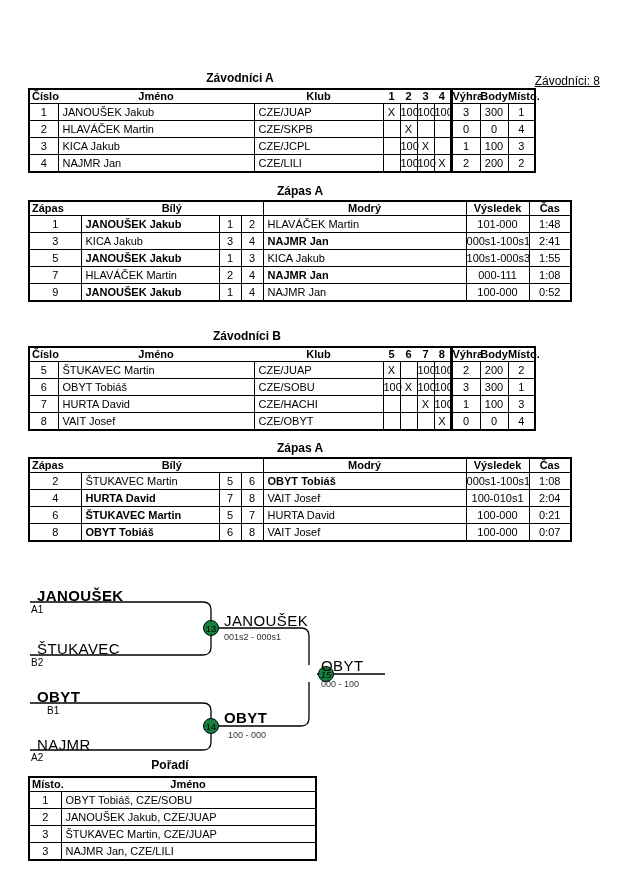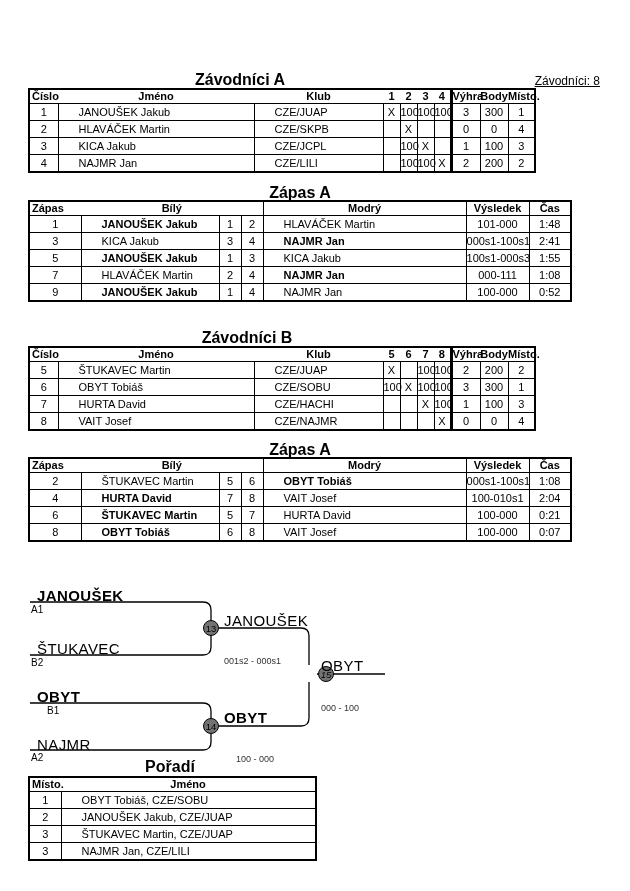--- a/index.html
+++ b/index.html
@@ -1,41 +1,41 @@
 <!DOCTYPE html>
 <html><head>
 <meta charset="utf-8">
 <style>
   html,body{margin:0;padding:0;background:#fff;}
   .page{position:relative;width:630px;height:891px;background:#ffffff;overflow:hidden;
         font-family:"Liberation Sans","DejaVu Sans",sans-serif;color:#000;}
   .doc-title{position:absolute;left:315px;top:44px;transform:translateX(-50%);
              font-size:21px;font-weight:bold;white-space:pre;letter-spacing:0.5px;}
-  .sec-title{position:absolute;transform:translateX(-50%);font-size:16px;font-weight:bold;white-space:nowrap;}
+  .sec-title{position:absolute;transform:translateX(-50%);font-size:12px;font-weight:bold;white-space:nowrap;}
   .comp-count{position:absolute;right:30px;top:74px;font-size:12px;text-decoration:underline;}
   table{position:absolute;border-collapse:collapse;table-layout:fixed;background:#fff;}
   .gtable,.mtable,.rtable{border:2px solid #000;}
   td,th{font-size:11px;line-height:1;padding:0;overflow:visible;white-space:nowrap;}
   th{height:13px;font-weight:bold;border:none;border-bottom:1px solid #000;text-align:center;}
   td{height:16px;border:1px solid #000;text-align:center;}
   .al{text-align:left;}
-  td.al{padding-left:20px;}
+  td.al{padding-left:4px;}
   th.al{padding-left:2px;}
   .thick{border-left:3px solid #000 !important;}
   .win{font-weight:bold;}
   th.vl{border-left:1px solid #000;}
   
   .bk-svg{position:absolute;left:0;top:580px;}
   .bk-svg path{stroke:#000;stroke-width:1.3;fill:none;}
   .bk-name{position:absolute;font-size:15px;white-space:nowrap;letter-spacing:0.4px;}
   .bk-name.b{font-weight:bold;}
   .bk-seed{position:absolute;font-size:10px;white-space:nowrap;}
-  .bk-score{position:absolute;font-size:9px;color:#333;white-space:nowrap;margin-top:24px;}
+  .bk-score{position:absolute;font-size:9px;color:#333;white-space:nowrap;}
   .mcircle{position:absolute;width:16px;height:16px;border:1px solid #000;border-radius:50%;
-           background:#737373;font-size:9.5px;line-height:15px;text-align:center;box-sizing:border-box;}
+           background:#15803d;font-size:9.5px;line-height:15px;text-align:center;box-sizing:border-box;}
 </style>
 </head>
 <body>
 
 <div class="page">
 
   <div class="sec-title" style="left:240px;top:71px;">Závodníci A</div>
   <div class="comp-count">Závodníci: 8</div>
 
   <table class="gtable" style="left:28px;top:88px;width:508px;">
@@ -249,21 +249,21 @@
           <td></td>
           <td>X</td>
           <td>100</td>
           <td class="thick">1</td>
           <td>100</td>
           <td>3</td>
         </tr>
       <tr>
           <td>8</td>
           <td class="al">VAIT Josef</td>
-          <td class="al">CZE/NAJMR</td>
+          <td class="al">CZE/OBYT</td>
           <td></td>
           <td></td>
           <td></td>
           <td>X</td>
           <td class="thick">0</td>
           <td>0</td>
           <td>4</td>
         </tr>
     </tbody>
   </table>
@@ -342,21 +342,21 @@
   <span class="bk-seed" style="left:31px;top:657px;">B2</span>
   <span class="bk-name b" style="left:37px;top:688px;">OBYT</span>
   <span class="bk-seed" style="left:47px;top:705px;">B1</span>
   <span class="bk-name" style="left:37px;top:736px;">NAJMR</span>
   <span class="bk-seed" style="left:31px;top:752px;">A2</span>
   <span class="mcircle" style="left:203px;top:620px;">13</span>
   <span class="bk-name" style="left:224px;top:612px;">JANOUŠEK</span>
   <span class="bk-score" style="left:224px;top:632px;">001s2 - 000s1</span>
   <span class="mcircle" style="left:203px;top:718px;">14</span>
   <span class="bk-name b" style="left:224px;top:709px;">OBYT</span>
-  <span class="bk-score" style="left:236px;top:730px;">100 - 000</span>
+  <span class="bk-score" style="left:228px;top:730px;">100 - 000</span>
   <span class="mcircle" style="left:318px;top:666px;font-style:italic;">15</span>
   <span class="bk-name" style="left:321px;top:657px;">OBYT</span>
   <span class="bk-score" style="left:321px;top:679px;">000 - 100</span>
 
   <div class="sec-title" style="left:170px;top:758px;">Pořadí</div>
 
   <table class="rtable" style="left:28px;top:776px;width:287px;">
     <colgroup>
         <col style="width:32px">
         <col style="width:255px">

